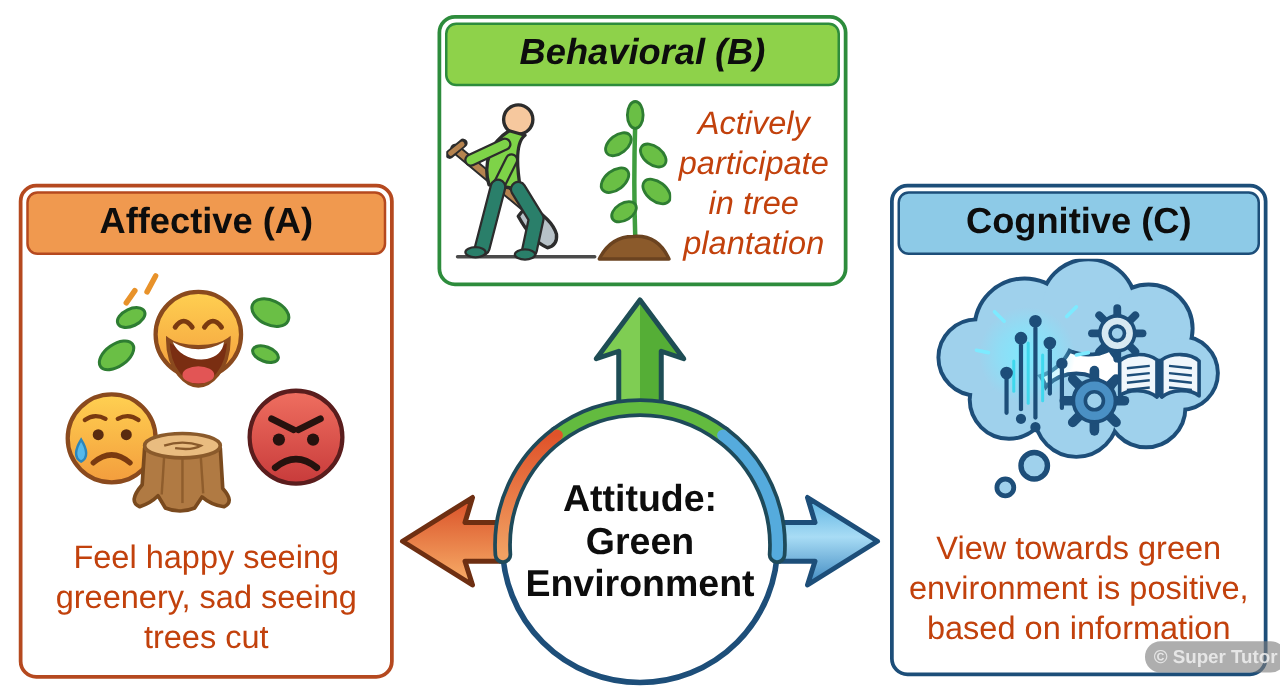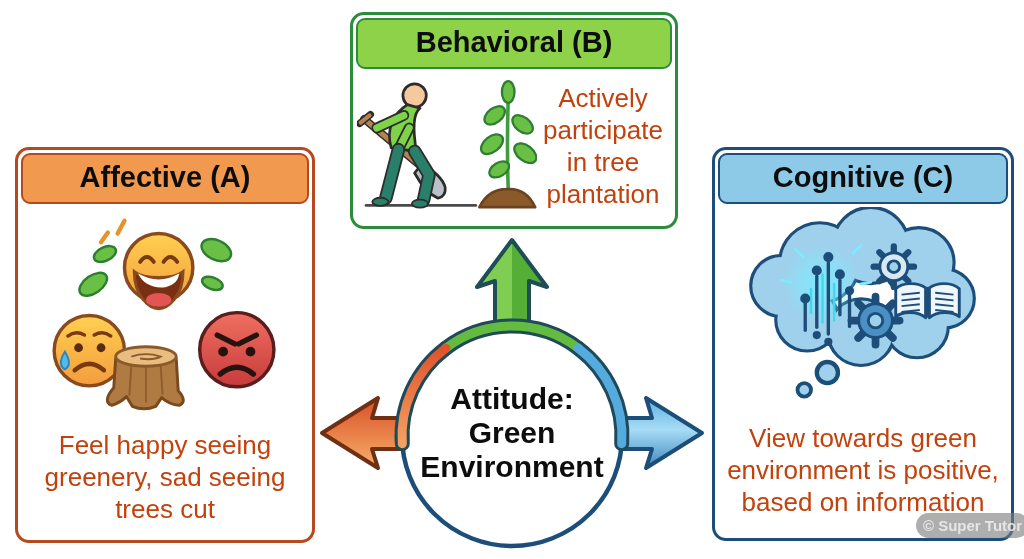--- a/index.html
+++ b/index.html
@@ -1,21 +1,21 @@
 <!DOCTYPE html>
 <html><head>
 <meta charset="utf-8">
 <style>
   html,body{margin:0;padding:0;background:#fff;}
   .canvas{position:relative;width:1024px;height:559px;background:#ffffff;overflow:hidden;
           font-family:"Liberation Sans",sans-serif;color:#111;}
   .layer{position:absolute;left:0;top:0;z-index:1;}
   .box{position:absolute;background:#fff;border-radius:14px;box-sizing:border-box;z-index:2;}
   .box-aff{left:15px;top:147px;width:300px;height:396px;border:3.5px solid #b5491f;}
-  .box-beh{left:350px;top:12px;width:328px;height:217px;border:3.5px solid #2d8c3c;}
+  .box-beh{left:350px;top:12px;width:328px;height:217px;border:3.5px solid #2d8c3c;font-style:italic;}
   .box-cog{left:712px;top:147px;width:302px;height:394px;border:3.5px solid #1d4e79;}
   .hdr{margin:3px;border-radius:9px;text-align:center;font-weight:bold;font-size:29px;
        padding:6px 0 8px;color:#0d0d0d;}
   .hdr-aff{background:#f0994f;border:2.5px solid #b5491f;}
   .hdr-beh{background:#8ed24a;border:2.5px solid #2d8c3c;}
   .hdr-cog{background:#8dcae7;border:2.5px solid #1d4e79;}
   .btxt{font-size:26px;line-height:1.24;text-align:center;color:#c2410c;}
   .aff-txt{padding:0 8px;margin-top:2px;}
   .cog-txt{padding:0 3px;margin-top:8px;}
   .beh-body{display:flex;align-items:center;padding:2px 4px 2px 4px;}

